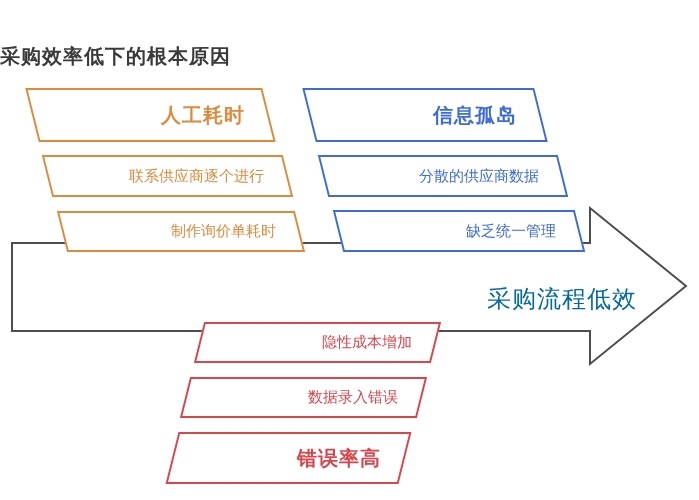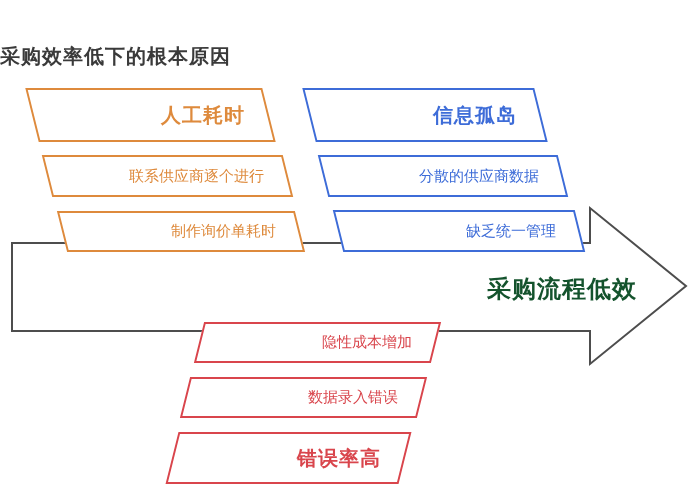--- a/index.html
+++ b/index.html
@@ -15,22 +15,22 @@
     position: absolute; left: 0; right: 0; top: 12px;
     text-align: left;
     font-size: 20px; font-weight: 700; color: #3a3a3a;
     letter-spacing: 1px;
     margin-top: 31px;
   }
 
   .arrow-svg { position: absolute; left: 0; top: 0; }
 
   .arrow-label {
-    position: absolute; left: 487px; top: 273px;
-    font-size: 24px; font-weight: 700; color: #14532d;
+    position: absolute; left: 487px; top: 283px;
+    font-size: 24px; font-weight: 400; color: #0369a1;
     letter-spacing: 1px; white-space: nowrap;
   }
 
   .box {
     position: absolute;
     background: #ffffff;
     border: 2px solid;
     display: flex; align-items: center; justify-content: flex-end;
   }
   .box .txt { display: block; white-space: nowrap; padding-right: 22px; }

